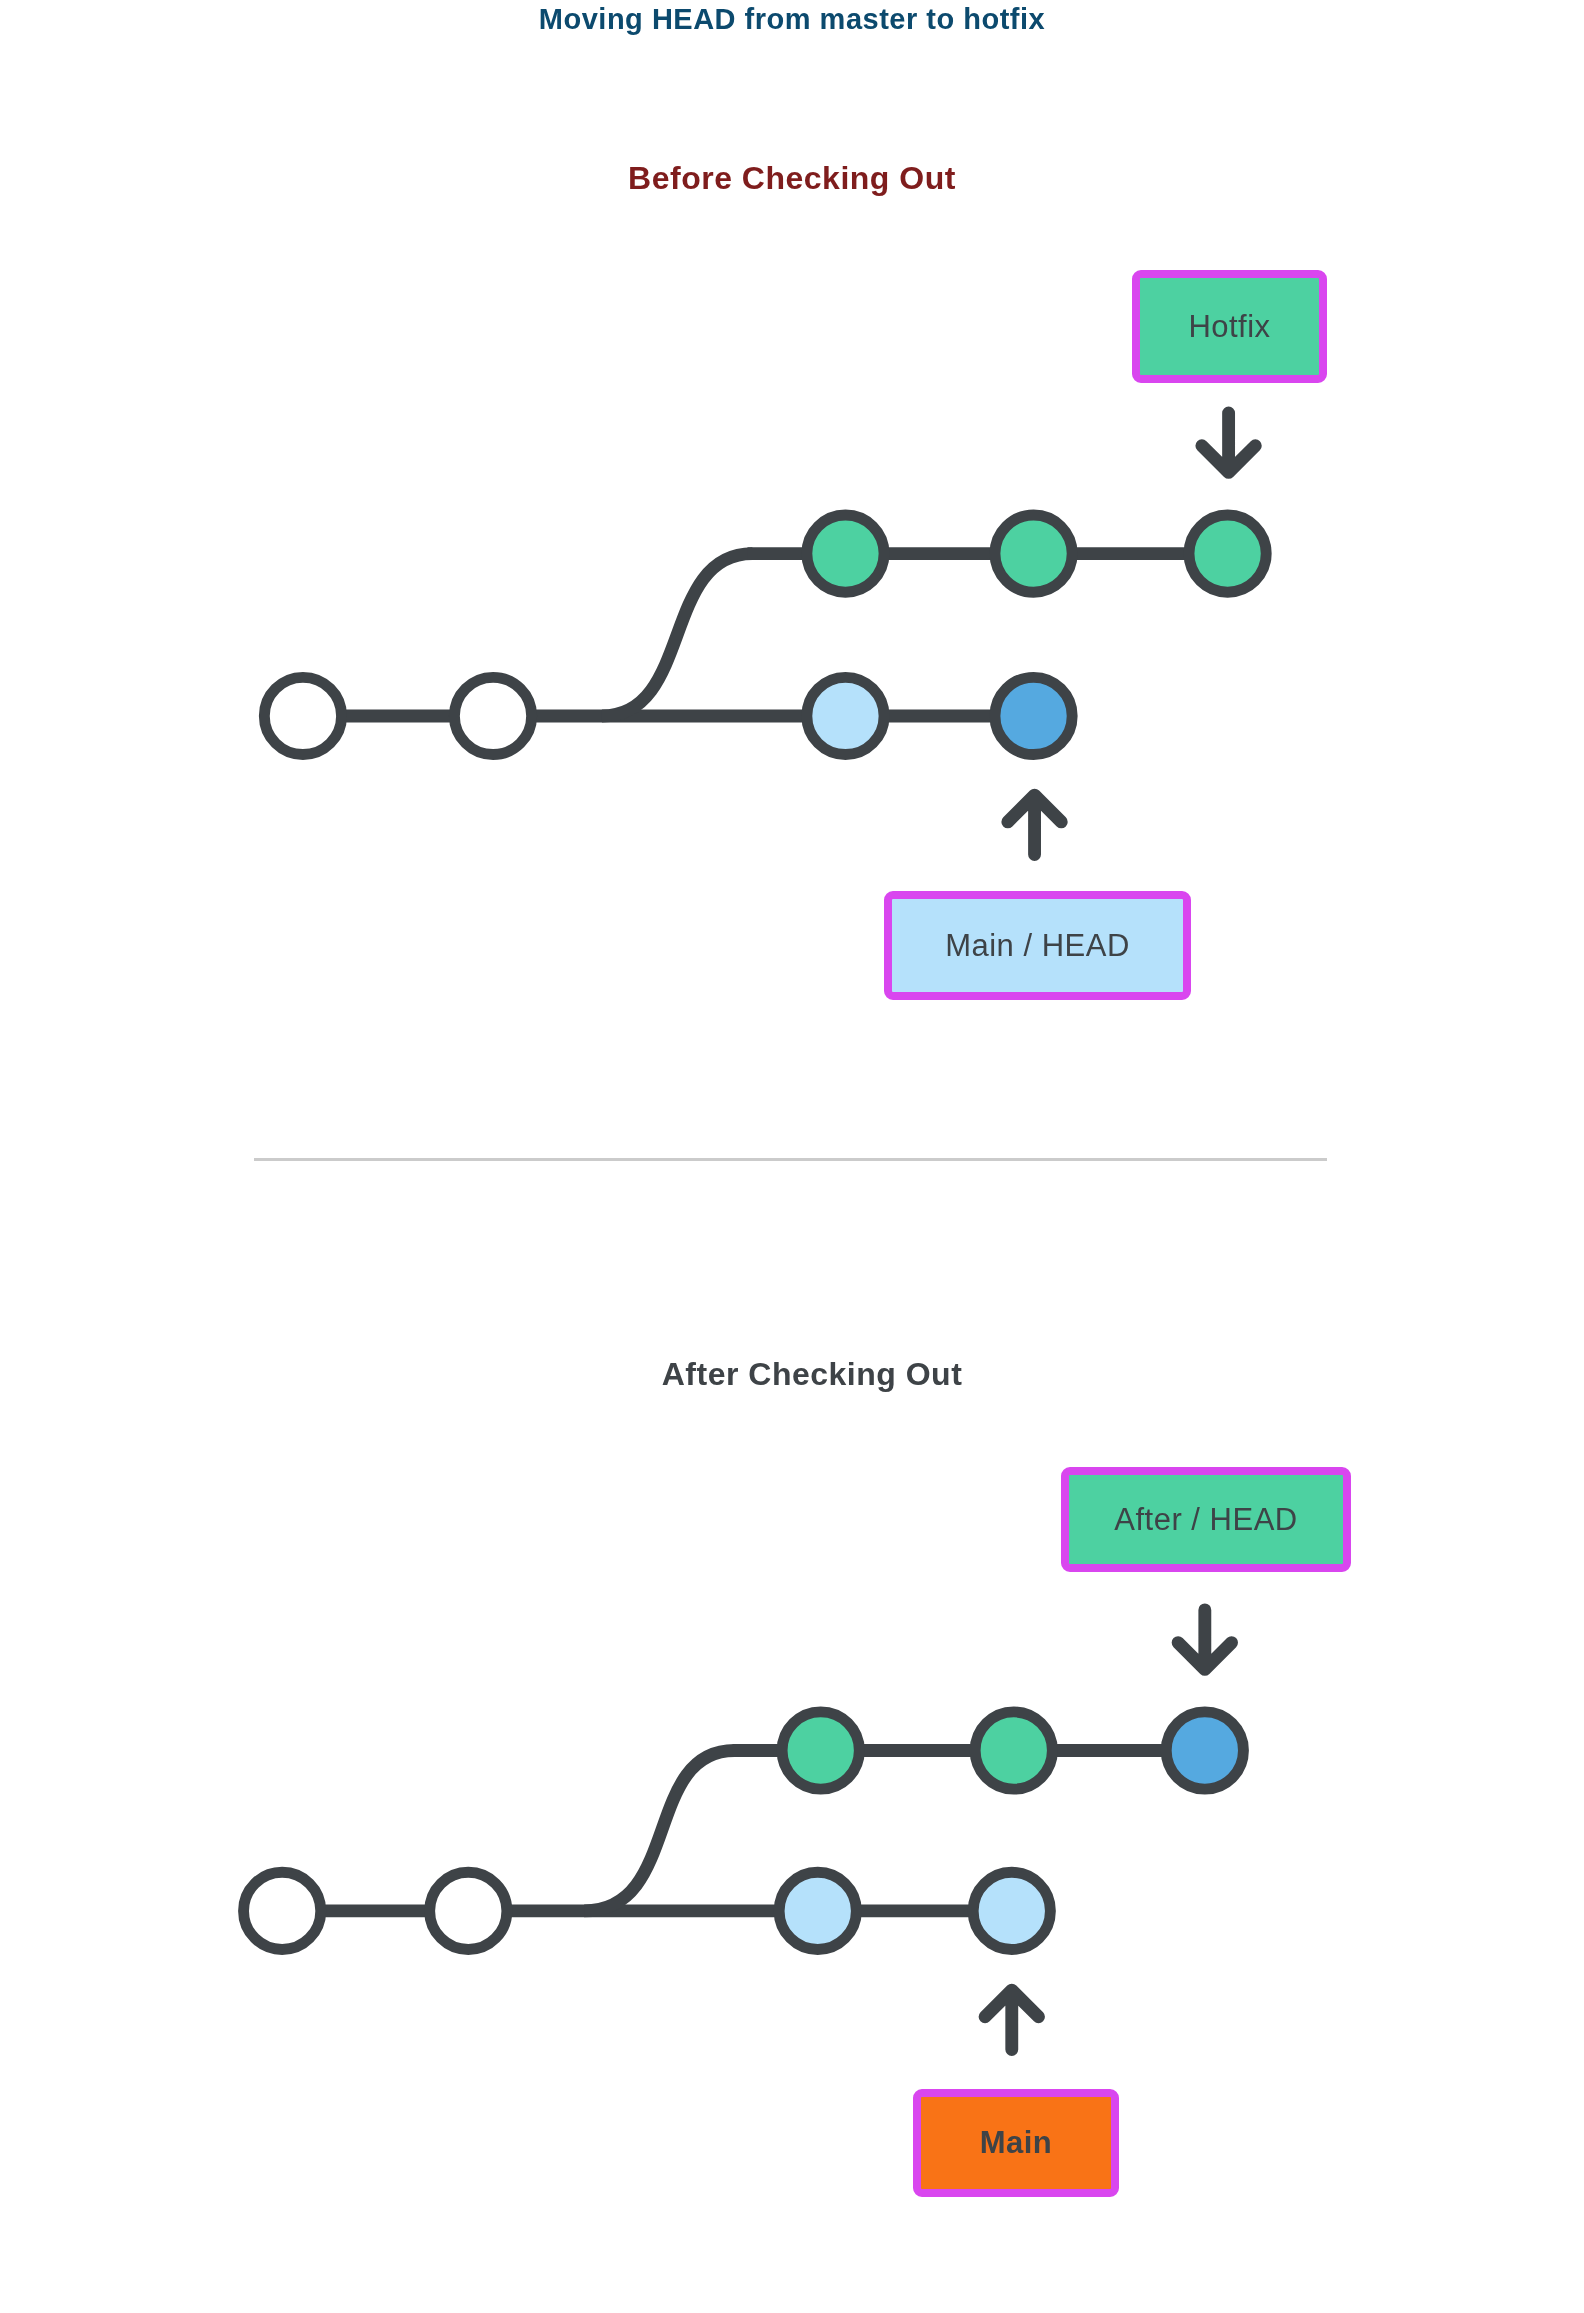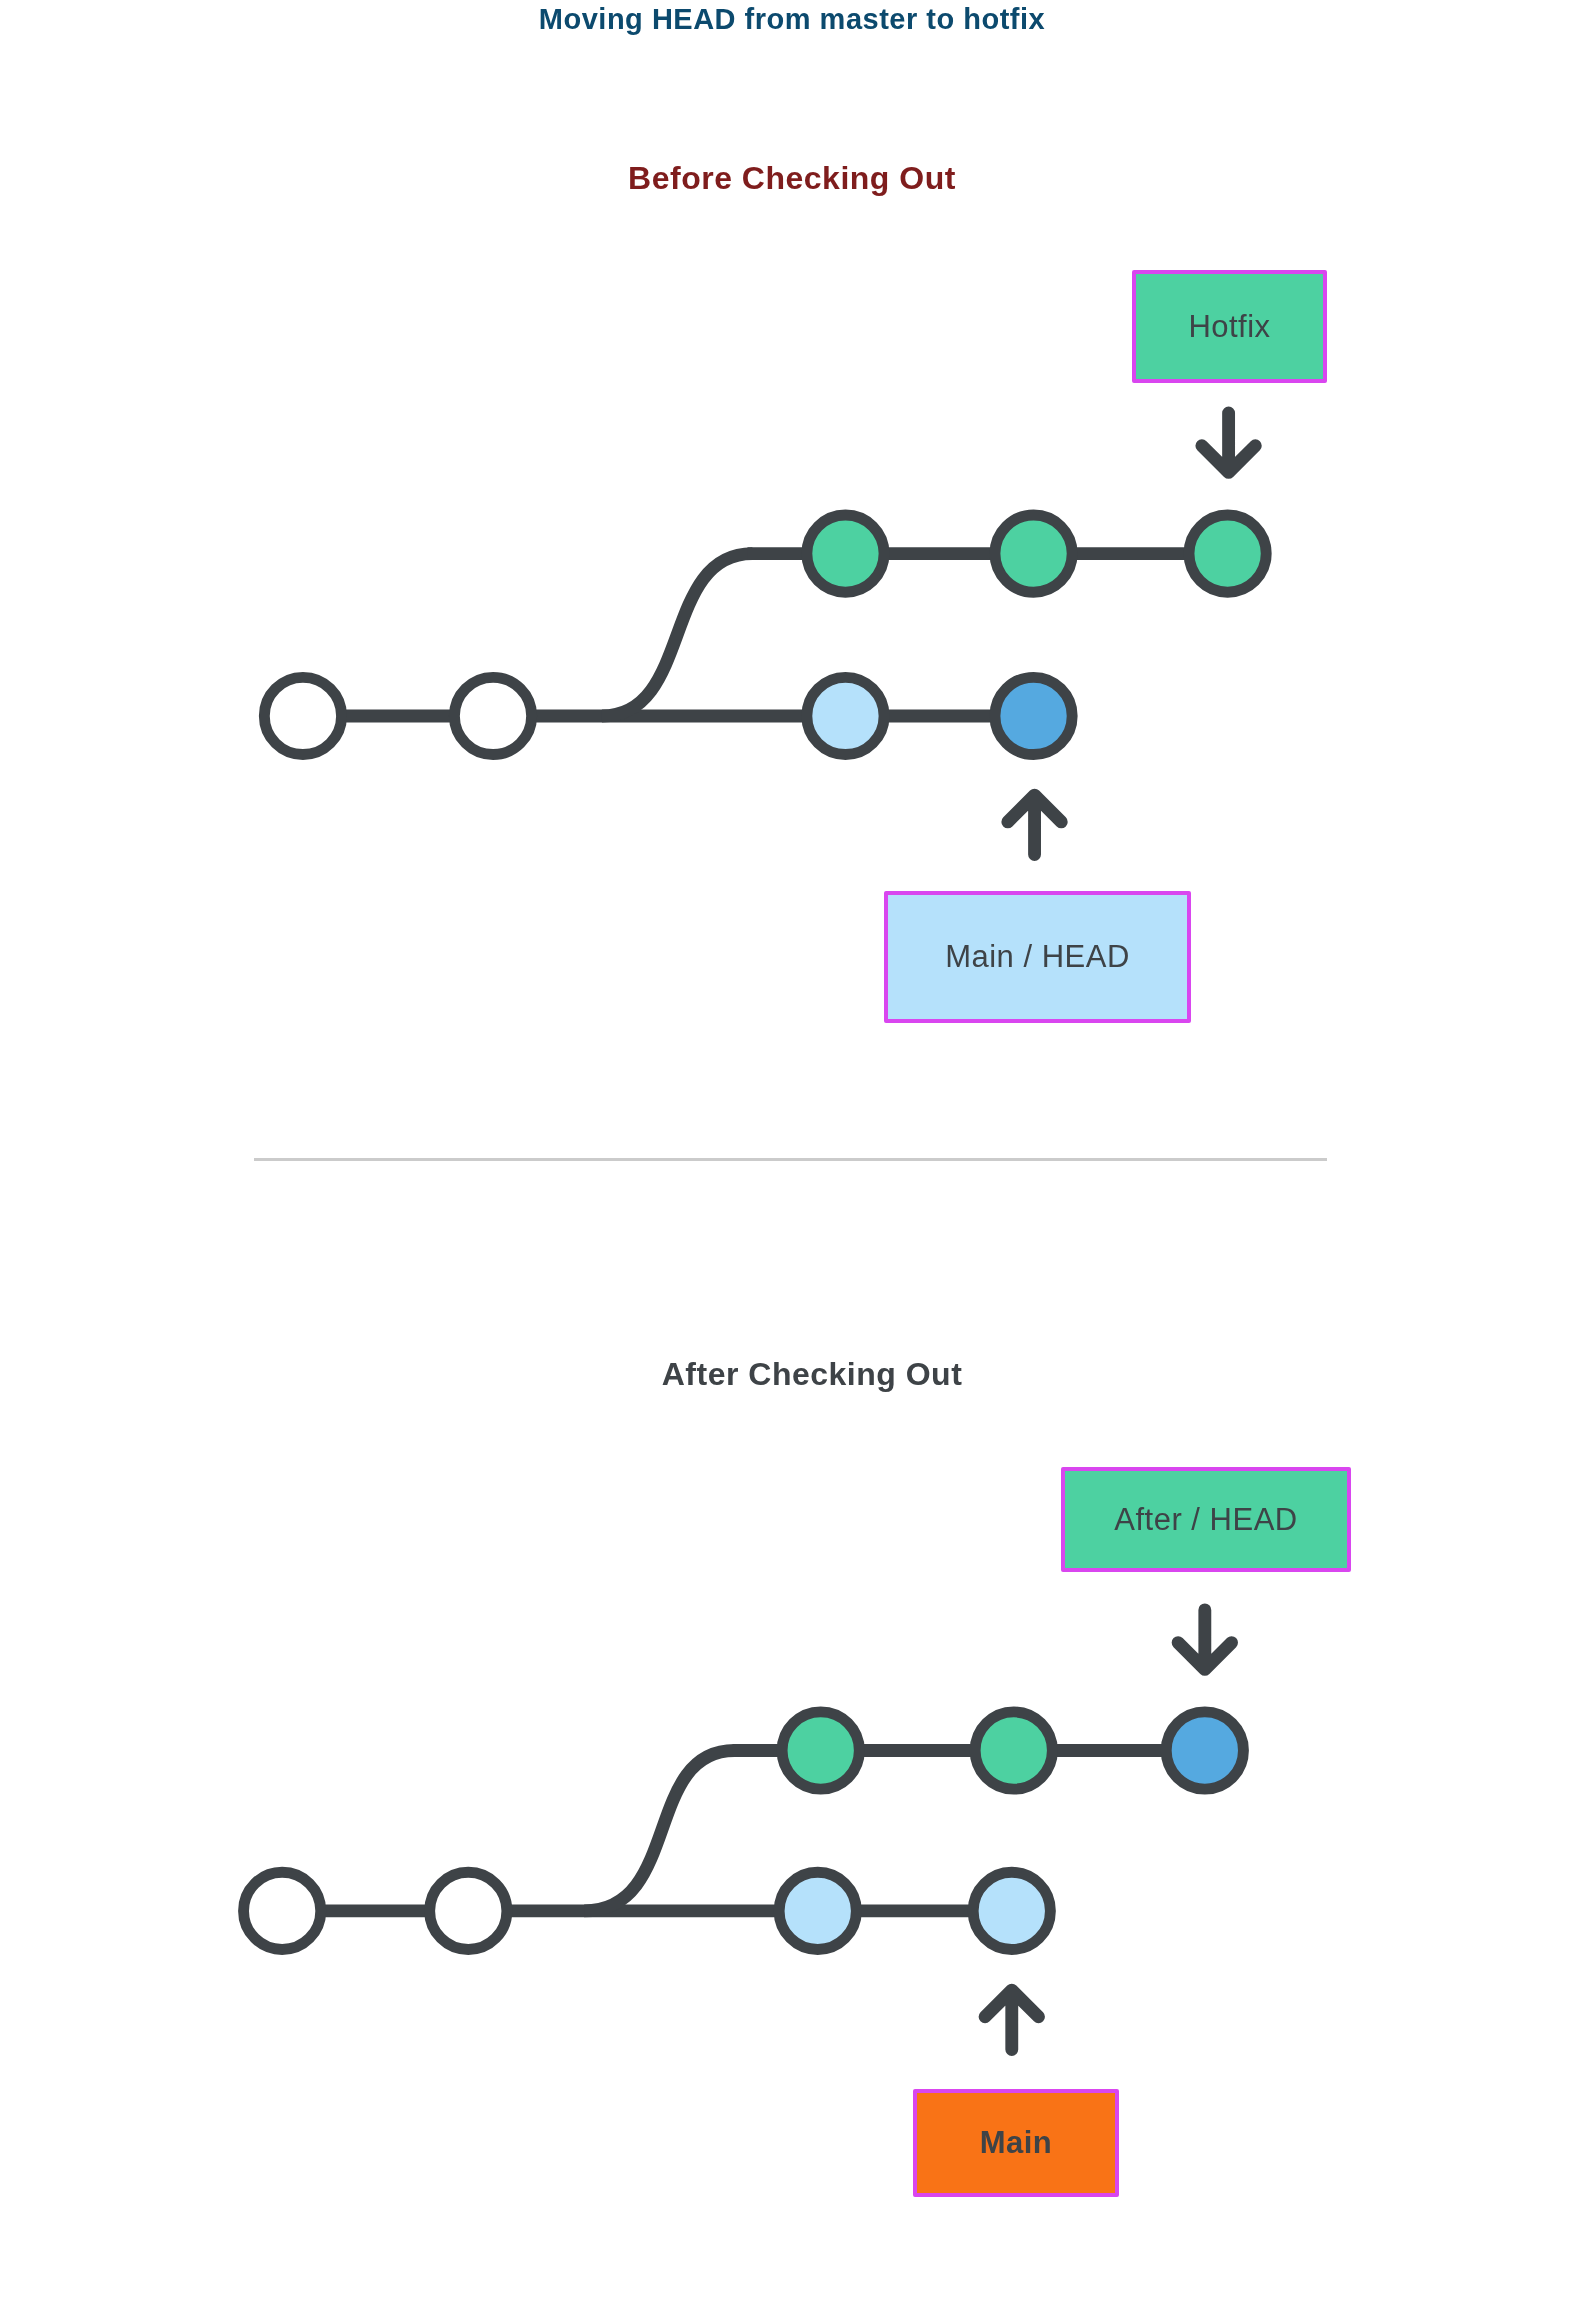--- a/index.html
+++ b/index.html
@@ -15,27 +15,27 @@
   #diagram-title{
     top:0;font-size:29px;line-height:38px;font-weight:bold;letter-spacing:0.5px;
   }
   .section-heading{
     font-size:32px;line-height:44px;font-weight:bold;letter-spacing:0.5px;
   }
   #heading-before{top:156px;}
   #heading-after{top:1352px;padding-left:20px;}
   .label-box{
     box-sizing:border-box;
-    border:4px solid #d946ef;
-    border-radius:2px;
+    border:8px solid #d946ef;
+    border-radius:9px;
     display:flex;align-items:center;justify-content:center;
     font-size:31px;color:#3E4347;letter-spacing:0.5px;
   }
   #hotfix-box-before{left:1132px;top:270px;width:195px;height:113px;}
-  #main-box-before{left:884px;top:891px;width:307px;height:132px;}
+  #main-box-before{left:884px;top:891px;width:307px;height:109px;}
   #hotfix-box-after{left:1061px;top:1467px;width:290px;height:105px;}
   #main-box-after{left:913px;top:2089px;width:206px;height:108px;}
   #section-divider{left:254px;top:1158px;width:1073px;height:3px;}
   #graph-svg{left:0;top:0;}
   .branch-line{fill:none;stroke-width:13px;}
   .commit{stroke-width:11px;}
   .arrow{fill:none;stroke-width:13px;stroke-linecap:round;stroke-linejoin:round;}
 </style>
 </head>
 <body>

